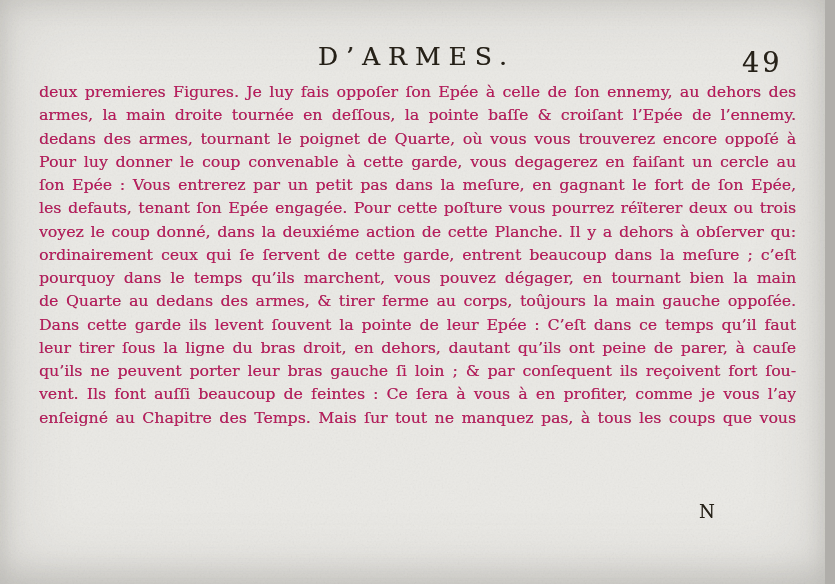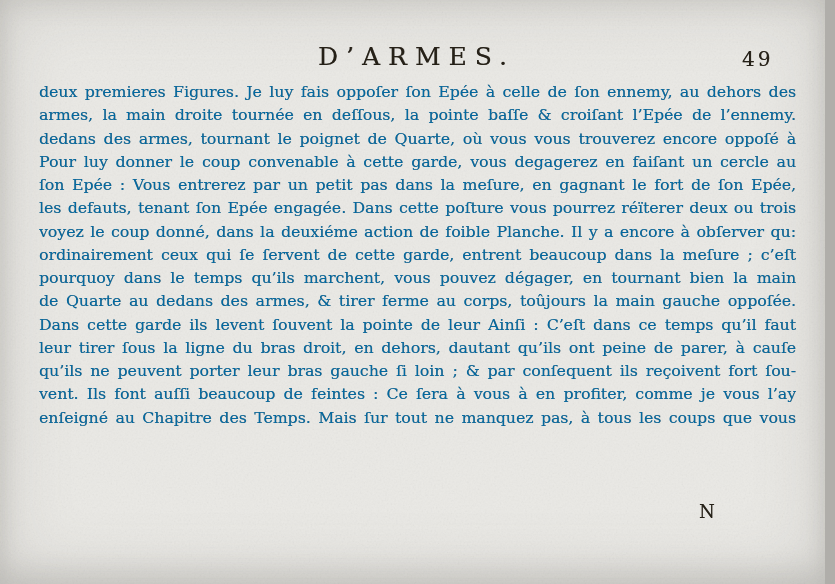--- a/index.html
+++ b/index.html
@@ -40,33 +40,33 @@
     font-size: 25px;
     letter-spacing: 8px;
     text-indent: 8px; 
     color: #262118;
     text-shadow: 0.3px 0.3px 0.4px rgba(40, 35, 28, 0.55);
   }
   .page-number {
     position: absolute;
     top: 47px;
     left: 742px;
-    font-size: 20px;
+    font-size: 27px;
     letter-spacing: 3px;
     color: #262118;
     text-shadow: 0.3px 0.3px 0.4px rgba(40, 35, 28, 0.55);
   }
   .body-text {
     position: absolute;
     left: 39px;
     top: 80px;
     width: 757px;
     font-size: 15.7px;
     line-height: 23.25px;
-    color: #0369a1;
+    color: #be185d;
     text-shadow: 0.25px 0.25px 0.35px rgba(43, 38, 32, 0.5);
   }
   .text-line {
     height: 23.25px;
     overflow: hidden;
     text-align: justify;
     text-align-last: justify;
     word-spacing: 0.5px;
     white-space: normal;
   }
@@ -95,26 +95,26 @@
   <div class="header-title">D’ARMES.</div>
 
   <div class="page-number">49</div>
 
   <div class="body-text">
     <div class="text-line">deux premieres Figures. Je luy fais oppoſer ſon Epée à celle de ſon ennemy, au dehors des</div>
     <div class="text-line">armes, la main droite tournée en deſſous, la pointe baſſe &amp; croiſant l’Epée de l’ennemy.</div>
     <div class="text-line">dedans des armes, tournant le poignet de Quarte, où vous vous trouverez encore oppoſé à</div>
     <div class="text-line">Pour luy donner le coup convenable à cette garde, vous degagerez en faiſant un cercle au</div>
     <div class="text-line">ſon Epée : Vous entrerez par un petit pas dans la meſure, en gagnant le fort de ſon Epée,</div>
-    <div class="text-line">les defauts, tenant ſon Epée engagée. Dans cette poſture vous pourrez réïterer deux ou trois</div>
-    <div class="text-line">voyez le coup donné, dans la deuxiéme action de foible Planche. Il y a encore à obſerver qu:</div>
+    <div class="text-line">les defauts, tenant ſon Epée engagée. Pour cette poſture vous pourrez réïterer deux ou trois</div>
+    <div class="text-line">voyez le coup donné, dans la deuxiéme action de cette Planche. Il y a dehors à obſerver qu:</div>
     <div class="text-line">ordinairement ceux qui ſe ſervent de cette garde, entrent beaucoup dans la meſure ; c’eſt</div>
     <div class="text-line">pourquoy dans le temps qu’ils marchent, vous pouvez dégager, en tournant bien la main</div>
     <div class="text-line">de Quarte au dedans des armes, &amp; tirer ferme au corps, toûjours la main gauche oppoſée.</div>
-    <div class="text-line">Dans cette garde ils levent ſouvent la pointe de leur Ainſi : C’eſt dans ce temps qu’il faut</div>
+    <div class="text-line">Dans cette garde ils levent ſouvent la pointe de leur Epée : C’eſt dans ce temps qu’il faut</div>
     <div class="text-line">leur tirer ſous la ligne du bras droit, en dehors, dautant qu’ils ont peine de parer, à cauſe</div>
     <div class="text-line">qu’ils ne peuvent porter leur bras gauche ſi loin ; &amp; par conſequent ils reçoivent fort ſou-</div>
     <div class="text-line">vent. Ils font auſſi beaucoup de feintes : Ce ſera à vous à en profiter, comme je vous l’ay</div>
     <div class="text-line">enſeigné au Chapitre des Temps. Mais ſur tout ne manquez pas, à tous les coups que vous</div>
   </div>
 
   <div class="signature-mark">N</div>
 
   <div class="shade"></div>
 </div>

